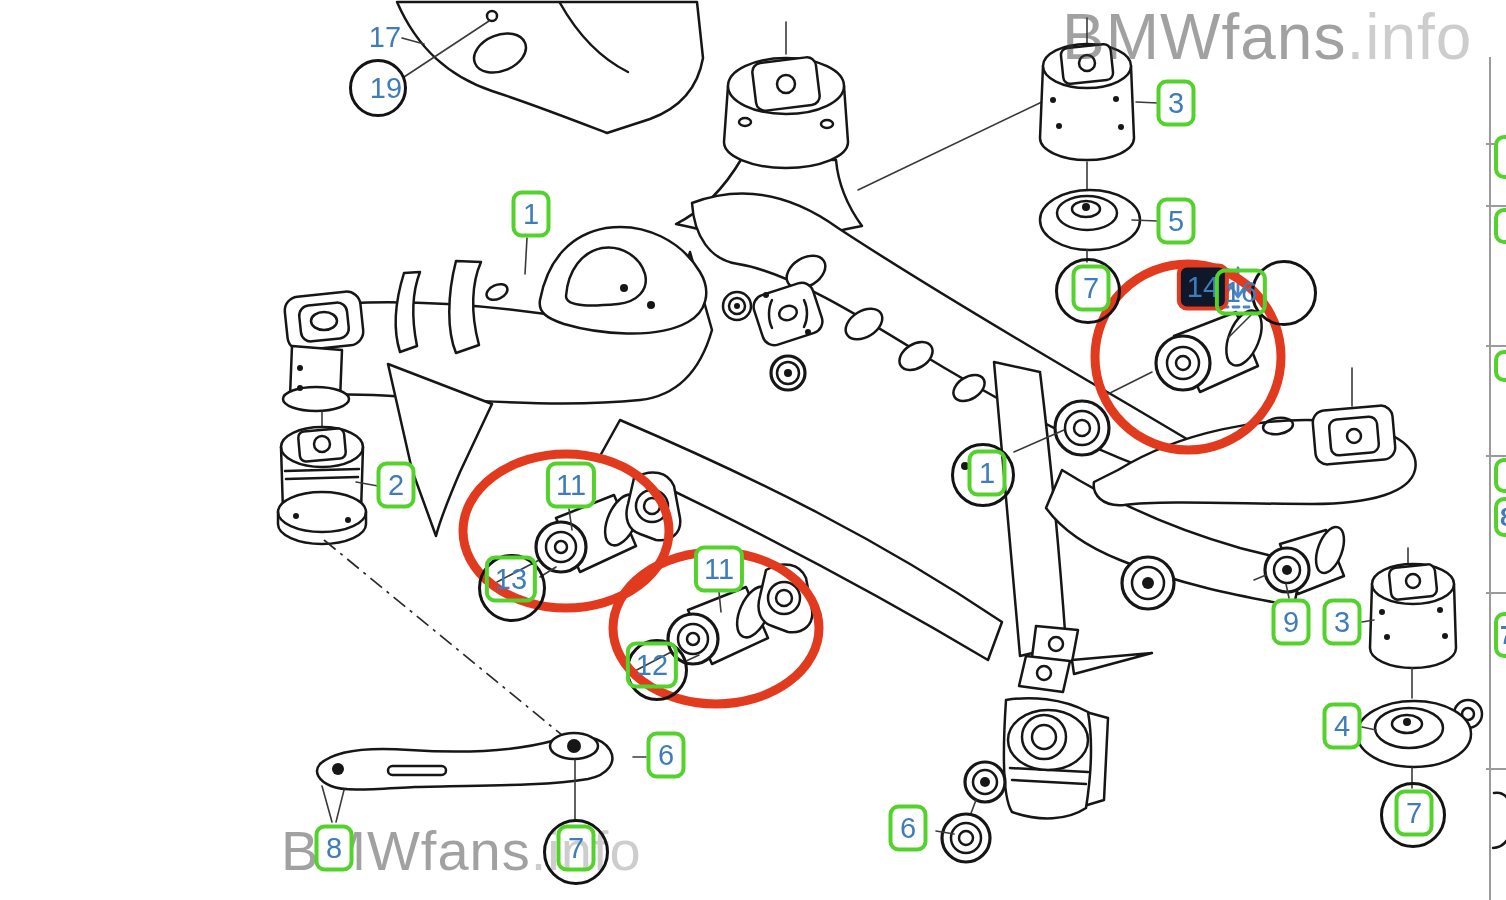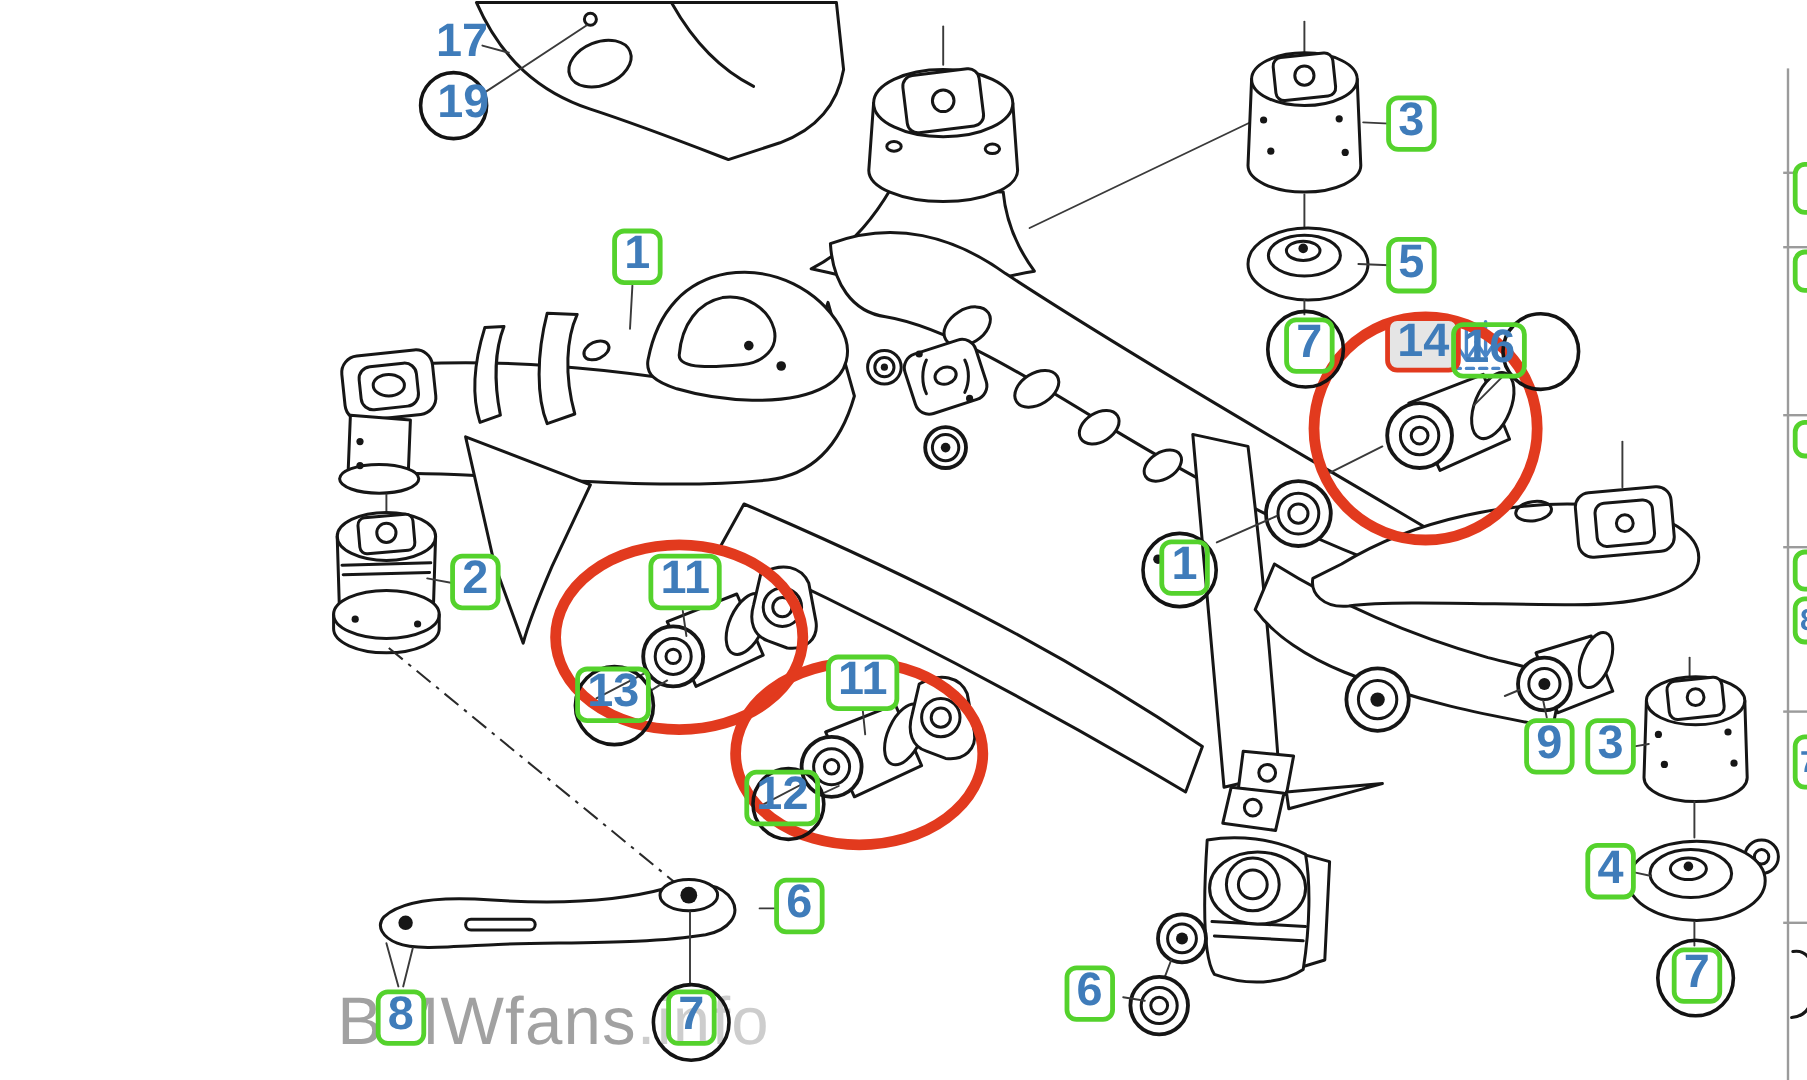--- a/index.html
+++ b/index.html
@@ -25,28 +25,28 @@
   .wm .brand{color:rgba(55,55,55,0.47);}
   .wm .suffix{color:rgba(55,55,55,0.25);}
 
   #balloon-layer{position:absolute;inset:0;z-index:3;}
   .balloon{position:absolute;border:3px solid #131313;border-radius:50%;
     transform:translate(-50%,-50%);background:transparent;}
 
   #callout-layer{position:absolute;inset:0;z-index:4;}
   .callout{
     position:absolute;transform:translate(-50%,-50%);
-    display:flex;align-items:flex-end;justify-content:center;
+    display:flex;align-items:center;justify-content:center;
     height:47px;min-width:39px;padding:0 6px;box-sizing:border-box;
     border:4px solid transparent;border-radius:10px;
-    font-weight:bold;font-size:39px;color:var(--blue,#3f7cba);cursor:pointer;
+    font-weight:normal;font-size:29px;color:var(--blue,#3f7cba);cursor:pointer;
   }
   .callout.green{border-color:var(--green,#54d22c);background:#fff;}
   .callout.green.has-balloon{background:transparent;}
-  .callout.red{border-color:var(--red,#e23a1e);background:#e5e5e5;}
+  .callout.red{border-color:var(--red,#e23a1e);background:#0f172a;margin-left:17px;}
   .callout.plain,.callout.balloon-only{border-color:transparent;background:transparent;}
 
   
   #side-panel{position:absolute;inset:0;z-index:4;}
   .side-box{
     position:absolute;left:1494px;width:30px;box-sizing:border-box;
     border:4px solid var(--green,#54d22c);border-radius:10px;background:#fff;
     color:var(--blue,#3f7cba);font-weight:bold;font-size:25px;
     display:flex;align-items:center;padding-left:2px;overflow:hidden;cursor:pointer;
   }
@@ -302,20 +302,21 @@
 
     <g id="highlight-layer">
         <ellipse cx="1188" cy="357" rx="93" ry="93" class="highlight"></ellipse>
         <ellipse cx="566" cy="531" rx="103" ry="77" class="highlight"></ellipse>
         <ellipse cx="716" cy="628" rx="103" ry="76" class="highlight"></ellipse>
       </g>
 
     <path class="art" d="M 1494,793 C 1505,791 1512,800 1512,818 C 1512,838 1505,847 1493,848" stroke-width="6"></path>
   </svg>
 
+  <div class="wm wm-tr"><span class="brand">BMWfans</span><span class="suffix">.info</span></div>
   <div class="wm wm-bl"><span class="brand">BMWfans</span><span class="suffix">.info</span></div>
 
   <div id="balloon-layer">
       <div class="balloon" style="left: 378px; top: 88px; width: 52px; height: 52px;"></div>
       <div class="balloon" style="left: 1088px; top: 291px; width: 60px; height: 60px;"></div>
       <div class="balloon" style="left: 1284px; top: 293px; width: 60px; height: 60px;"></div>
       <div class="balloon" style="left: 983px; top: 475px; width: 58px; height: 58px;"></div>
       <div class="balloon" style="left: 512px; top: 588px; width: 62px; height: 62px;"></div>
       <div class="balloon" style="left: 657px; top: 670px; width: 56px; height: 56px;"></div>
       <div class="balloon" style="left: 576px; top: 852px; width: 60px; height: 60px;"></div>

